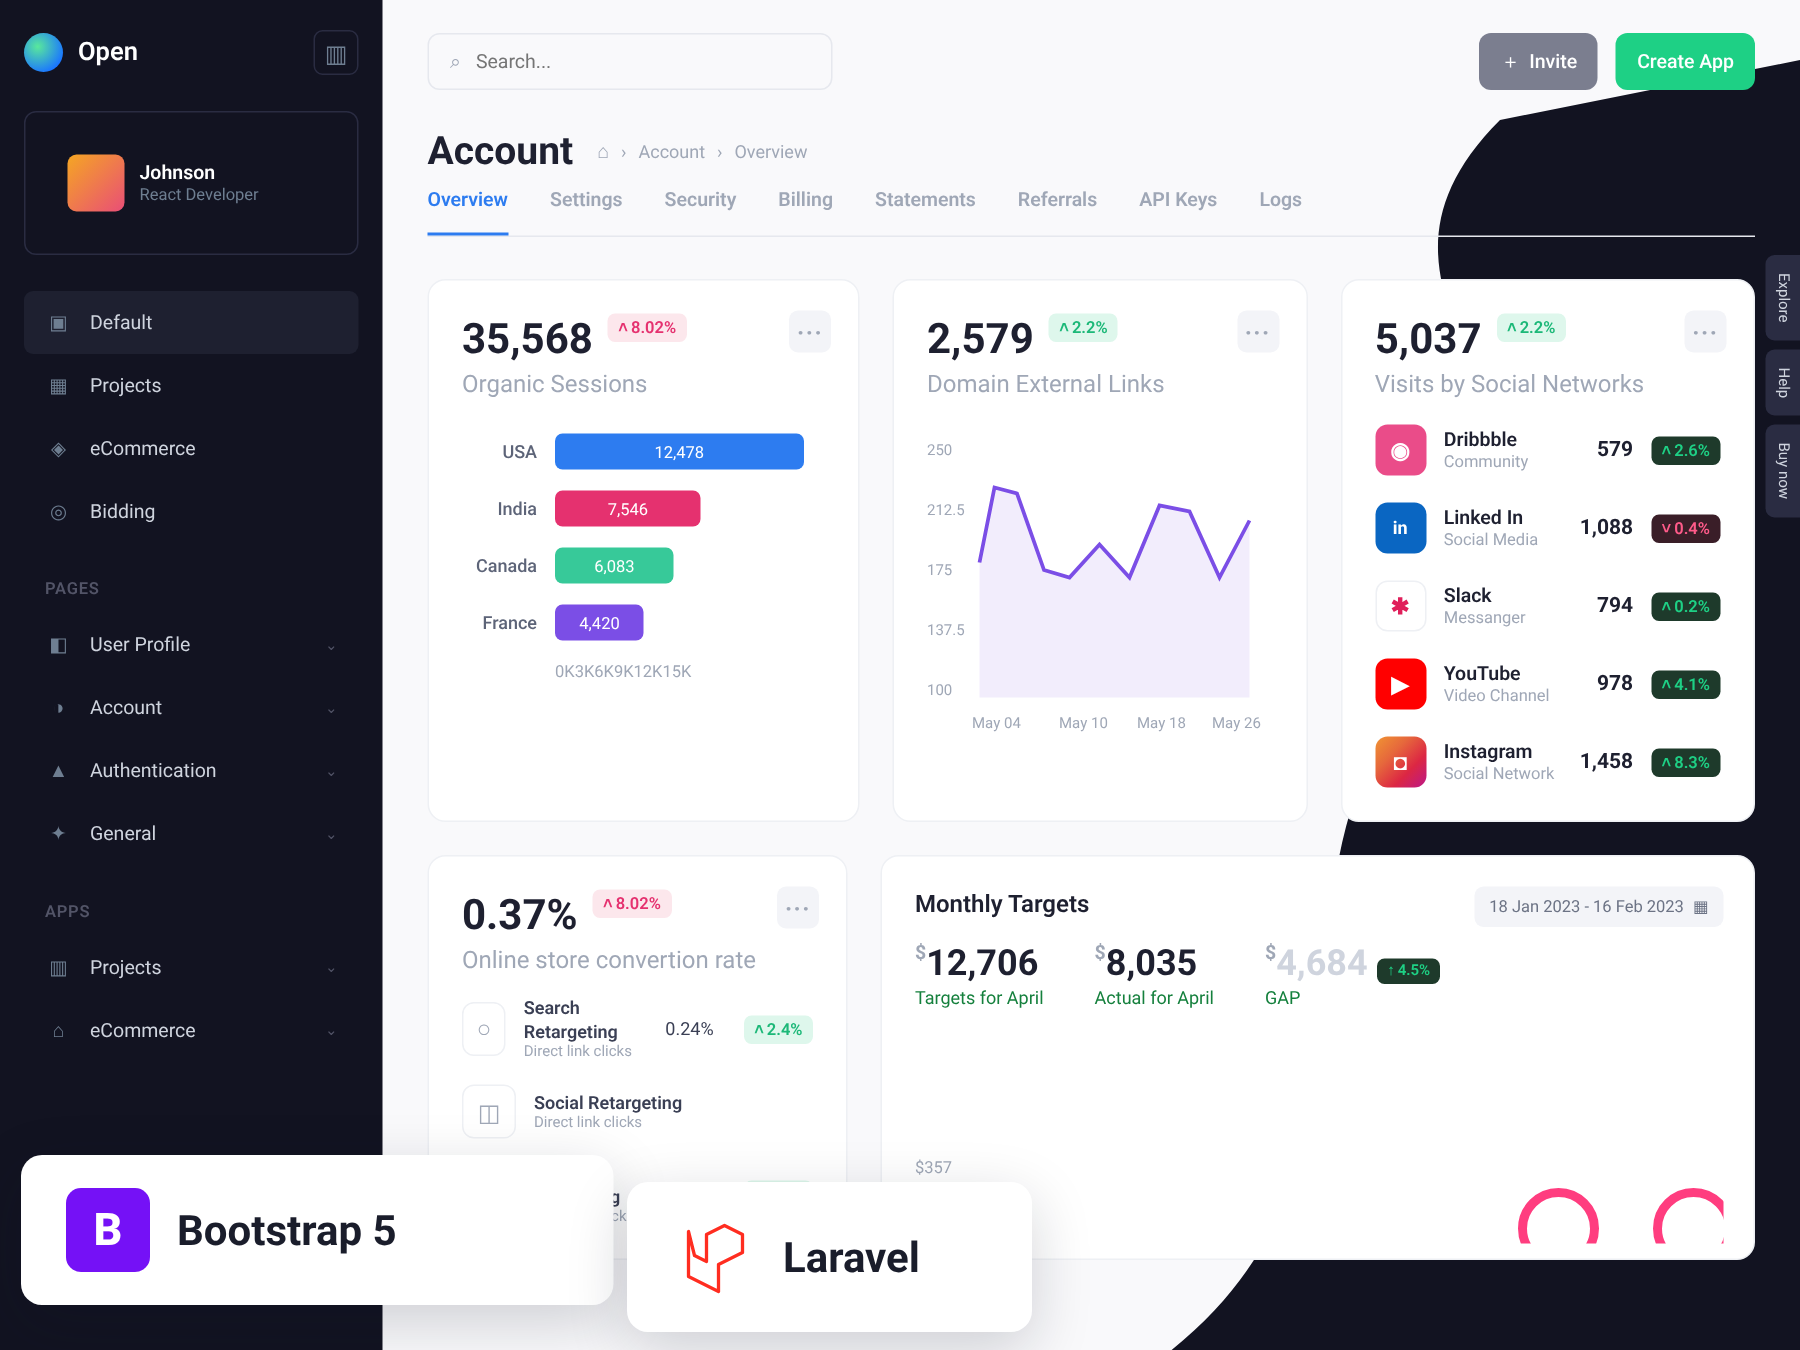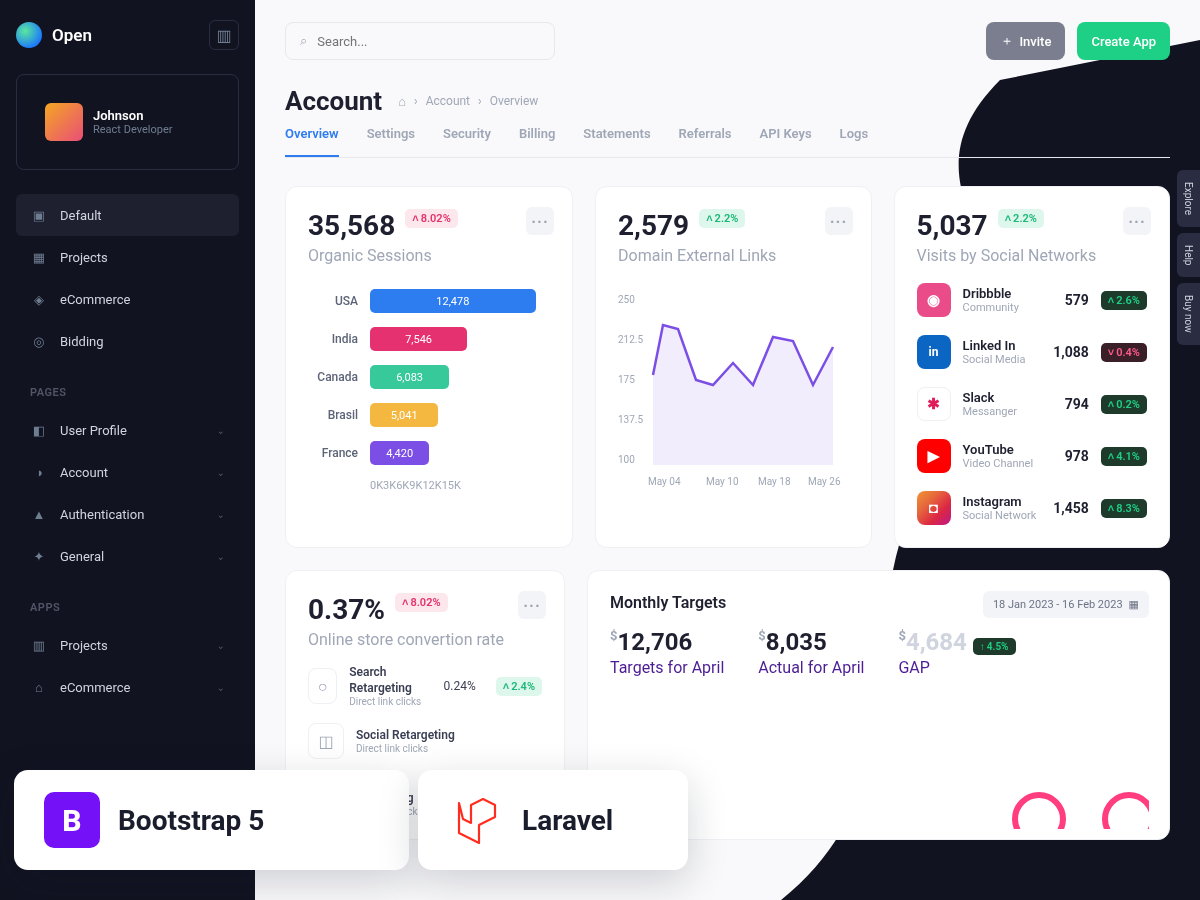--- a/index.html
+++ b/index.html
@@ -58,26 +58,26 @@
 .social-sub{font-size:11px;color:#9fa7b6}
 .social-val{margin-left:auto;font-size:14px;font-weight:700;color:#1e2030}
 .conv-item{display:flex;align-items:center;gap:12px;margin-top:16px}
 .conv-ico{width:36px;height:36px;border-radius:8px;border:1px solid #eef0f4;display:flex;align-items:center;justify-content:center;color:#9fa7b6}
 .conv-name{font-size:12px;font-weight:600;color:#3a3f54;line-height:1.3}
 .conv-sub{font-size:10px;color:#9fa7b6}
 .conv-val{margin-left:auto;font-size:12px;font-weight:400;color:#3a3f54}
 .targets-row{display:flex;gap:34px;margin-top:16px}
 .target-val{font-size:24px;font-weight:700;color:#1e2030}
 .target-dollar{font-size:13px;color:#9fa7b6;vertical-align:top}
-.target-sub{font-size:16px;color:#4c1d95;margin-top:2px}
+.target-sub{font-size:12px;color:#15803d;margin-top:2px}
 .date-range{position:absolute;right:20px;top:20px;background:#f3f4f8;border-radius:6px;padding:7px 10px;font-size:11px;color:#6c7385;display:flex;align-items:center;gap:6px}
 .wave{position:absolute;right:0;top:40px;width:480px;height:900px;pointer-events:none}
 .pill{position:absolute;background:#fff;border-radius:14px;box-shadow:0 12px 40px rgba(16,24,40,.18);padding:22px 30px;display:flex;align-items:center;gap:18px;font-size:28px;font-weight:700;color:#1a1d2b}
 .pill-left{left:14px;bottom:30px;width:395px}
-.pill-right{left:418px;bottom:30px;width:270px}
+.pill-right{left:418px;bottom:12px;width:270px}
 .pill-ico{width:56px;height:56px;border-radius:10px;display:flex;align-items:center;justify-content:center}
 .side-tabs{position:absolute;right:0;top:170px;display:flex;flex-direction:column;gap:6px}
 .side-tab{background:#2a2c42;color:#cfd4de;font-size:10px;padding:12px 6px;border-radius:6px 0 0 6px;writing-mode:vertical-rl;cursor:pointer;text-align:center}
 .card3{width:265px}
 .card2{width:268px}
 .row2 .card:nth-child(1){width:280px;flex:none}
 .row2 .card:nth-child(2){flex:1}
 </style>
 </head>
 <body>
@@ -217,26 +217,20 @@
         <div class="bar-row">
             <div class="bar-label">India</div>
             <div class="bar-track">
               <div class="bar-fill" style="width:54%;background:#e5316f">7,546</div>
             </div>
           </div>
         <div class="bar-row">
             <div class="bar-label">Canada</div>
             <div class="bar-track">
               <div class="bar-fill" style="width:44%;background:#37c999">6,083</div>
-            </div>
-          </div>
-        <div class="bar-row">
-            <div class="bar-label">Brasil</div>
-            <div class="bar-track">
-              <div class="bar-fill" style="width:38%;background:#f4b840">5,041</div>
             </div>
           </div>
         <div class="bar-row">
             <div class="bar-label">France</div>
             <div class="bar-track">
               <div class="bar-fill" style="width:33%;background:#7b4ee6">4,420</div>
             </div>
           </div>
         <div class="bar-axis">
           <span>0K</span>

